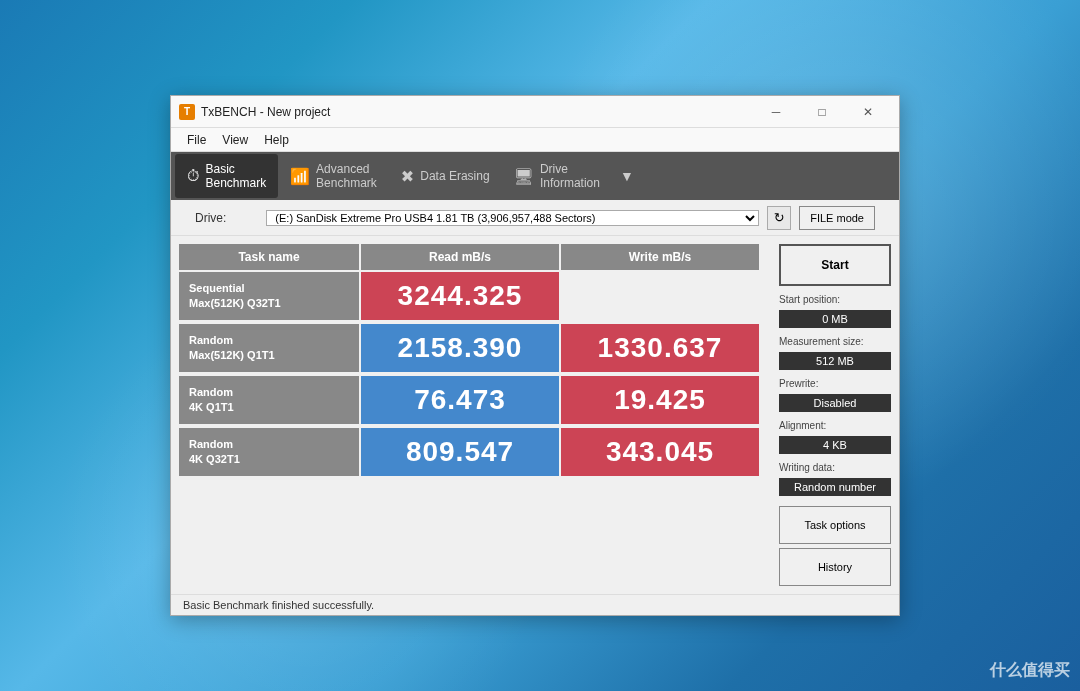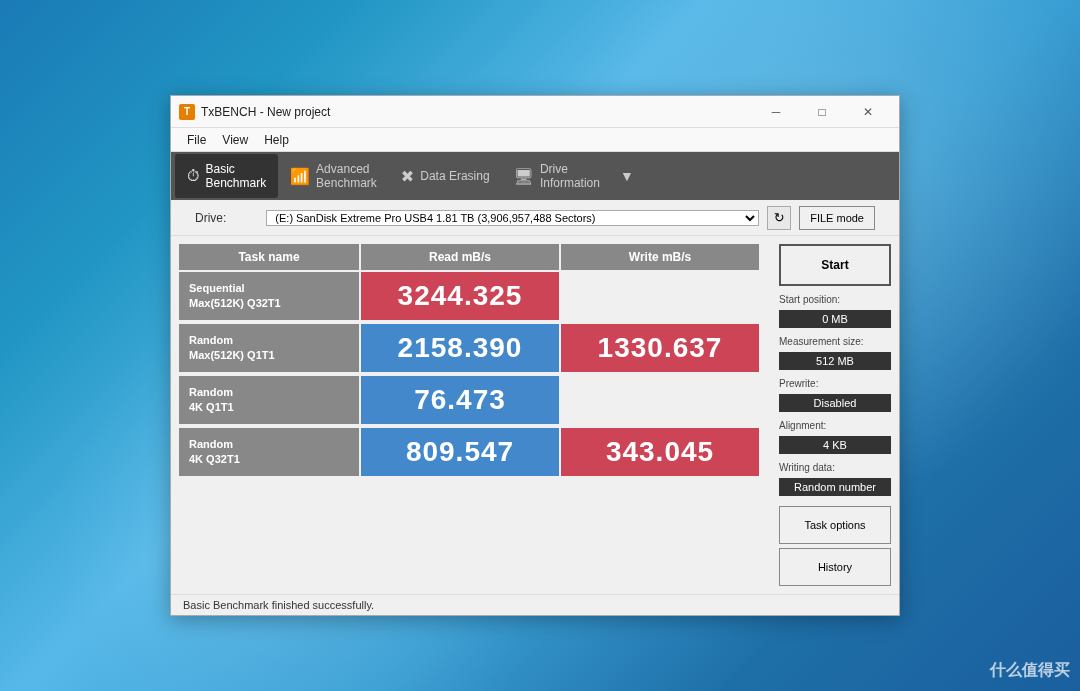--- a/index.html
+++ b/index.html
@@ -372,20 +372,21 @@
 
       <div class="bench-row">
         <div class="row-label">Random<br>Max(512K) Q1T1</div>
         <div class="row-value read">2158.390</div>
         <div class="row-value write">1330.637</div>
       </div>
 
       <div class="bench-row">
         <div class="row-label">Random<br>4K Q1T1</div>
         <div class="row-value read">76.473</div>
+        <div class="row-value write">19.425</div>
       </div>
 
       <div class="bench-row">
         <div class="row-label">Random<br>4K Q32T1</div>
         <div class="row-value read">809.547</div>
         <div class="row-value write">343.045</div>
       </div>
 
     </div>
 

